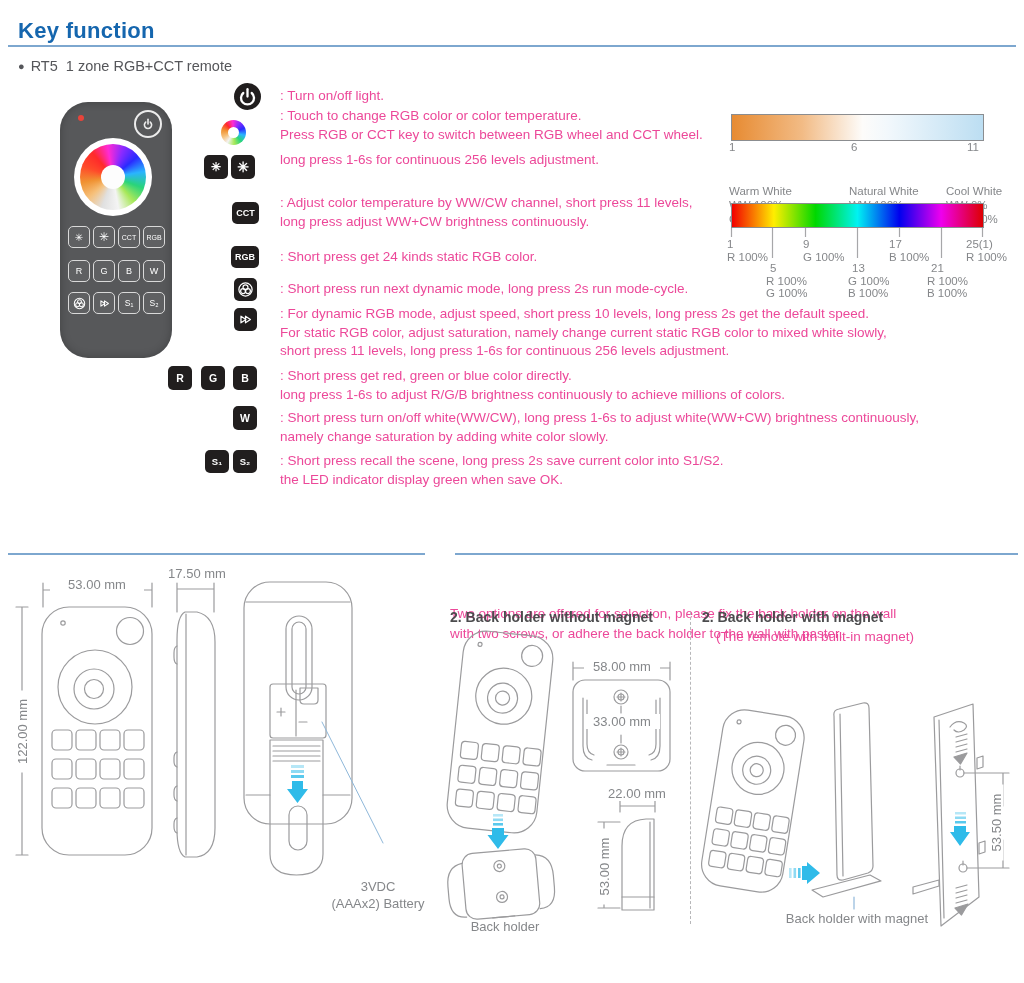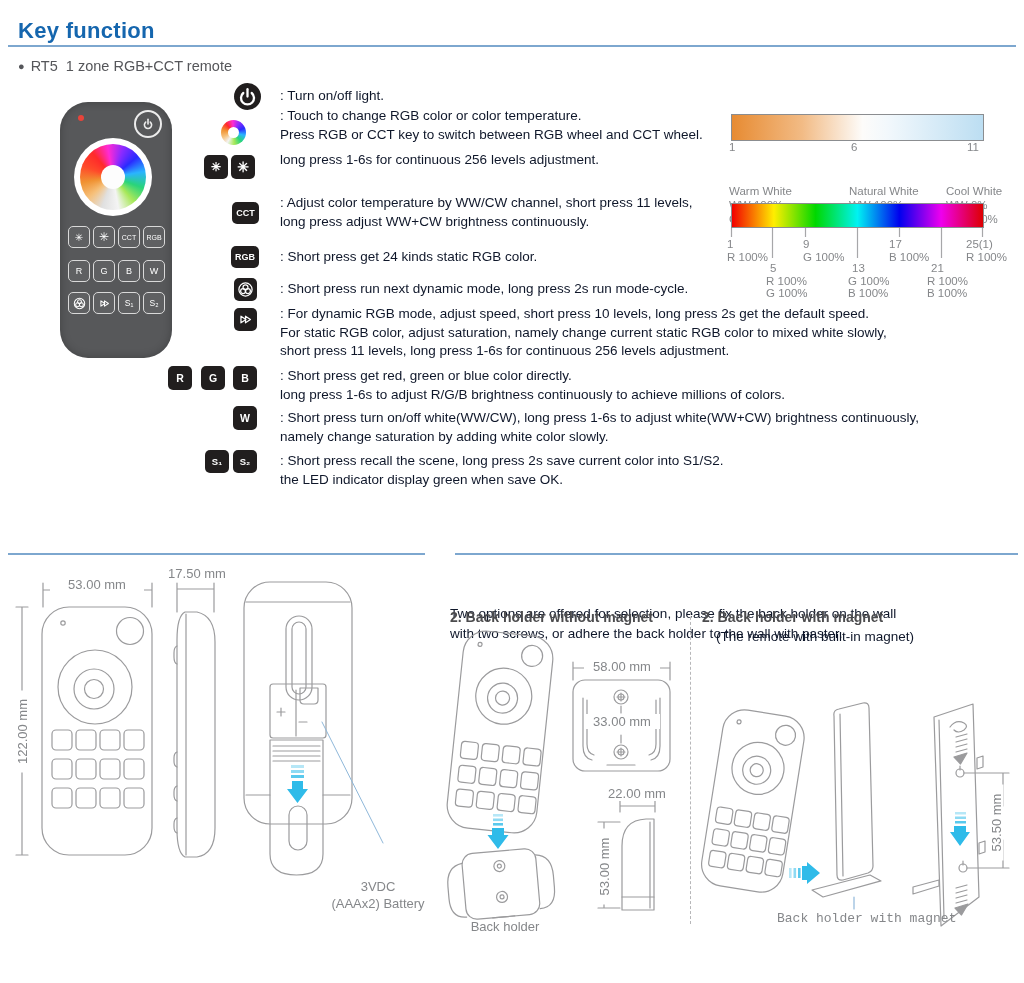--- a/index.html
+++ b/index.html
@@ -1,19 +1,19 @@
 <!DOCTYPE html>
 <html><head>
 <meta charset="utf-8">
 <style>
   html,body{margin:0;padding:0;background:#fff;}
   .page{position:relative;width:1024px;height:983px;background:#fff;
         font-family:"Liberation Sans",sans-serif;color:#85878a;overflow:hidden;}
   .abs{position:absolute;}
-  .t{position:absolute;font-size:13.5px;line-height:18.5px;color:#0f172a;white-space:pre;}
+  .t{position:absolute;font-size:13.5px;line-height:18.5px;color:#ec4899;white-space:pre;}
   .title{position:absolute;left:18px;top:18px;font-size:22px;color:#1566ae;font-weight:bold;letter-spacing:.3px;}
   .rule{position:absolute;height:2px;background:#7da7cf;}
   .bullet{position:absolute;left:18px;top:58px;font-size:14.5px;color:#55565a;white-space:pre;}
   .bullet .dot{font-size:11px;vertical-align:1px;margin-right:6px;}
   
   .ki{position:absolute;background:#211e1e;color:#fff;border-radius:5px;
       display:flex;align-items:center;justify-content:center;font-weight:bold;}
   .round{border-radius:50%;}
   
   .remote{position:absolute;left:60px;top:102px;width:112px;height:256px;background:#57585a;
@@ -409,15 +409,15 @@
       <path d="M964,773 H1009 M967,868 H1009 M1003,773 V806 M1003,840 V868"></path>
     </g>
     <g fill="#2fbbe9" stroke="none">
       <rect x="955" y="812" width="11" height="2.5" opacity=".35"></rect>
       <rect x="955" y="816.5" width="11" height="2.5" opacity=".55"></rect>
       <rect x="955" y="821" width="11" height="2.5" opacity=".8"></rect>
       <path d="M954,826 h12 v6 h4 l-10,14 -10,-14 h4 z"></path>
     </g>
   </svg>
   <div class="dim rot" style="left:958px;top:815px;width:76px;">53.50 mm</div>
-  <div class="cap" style="left:777px;top:911px;width:160px;font-family:Liberation Mono, monospace;">Back holder with magnet</div>
+  <div class="cap" style="left:777px;top:911px;width:160px;">Back holder with magnet</div>
 
 </div>
 
 </body></html>

